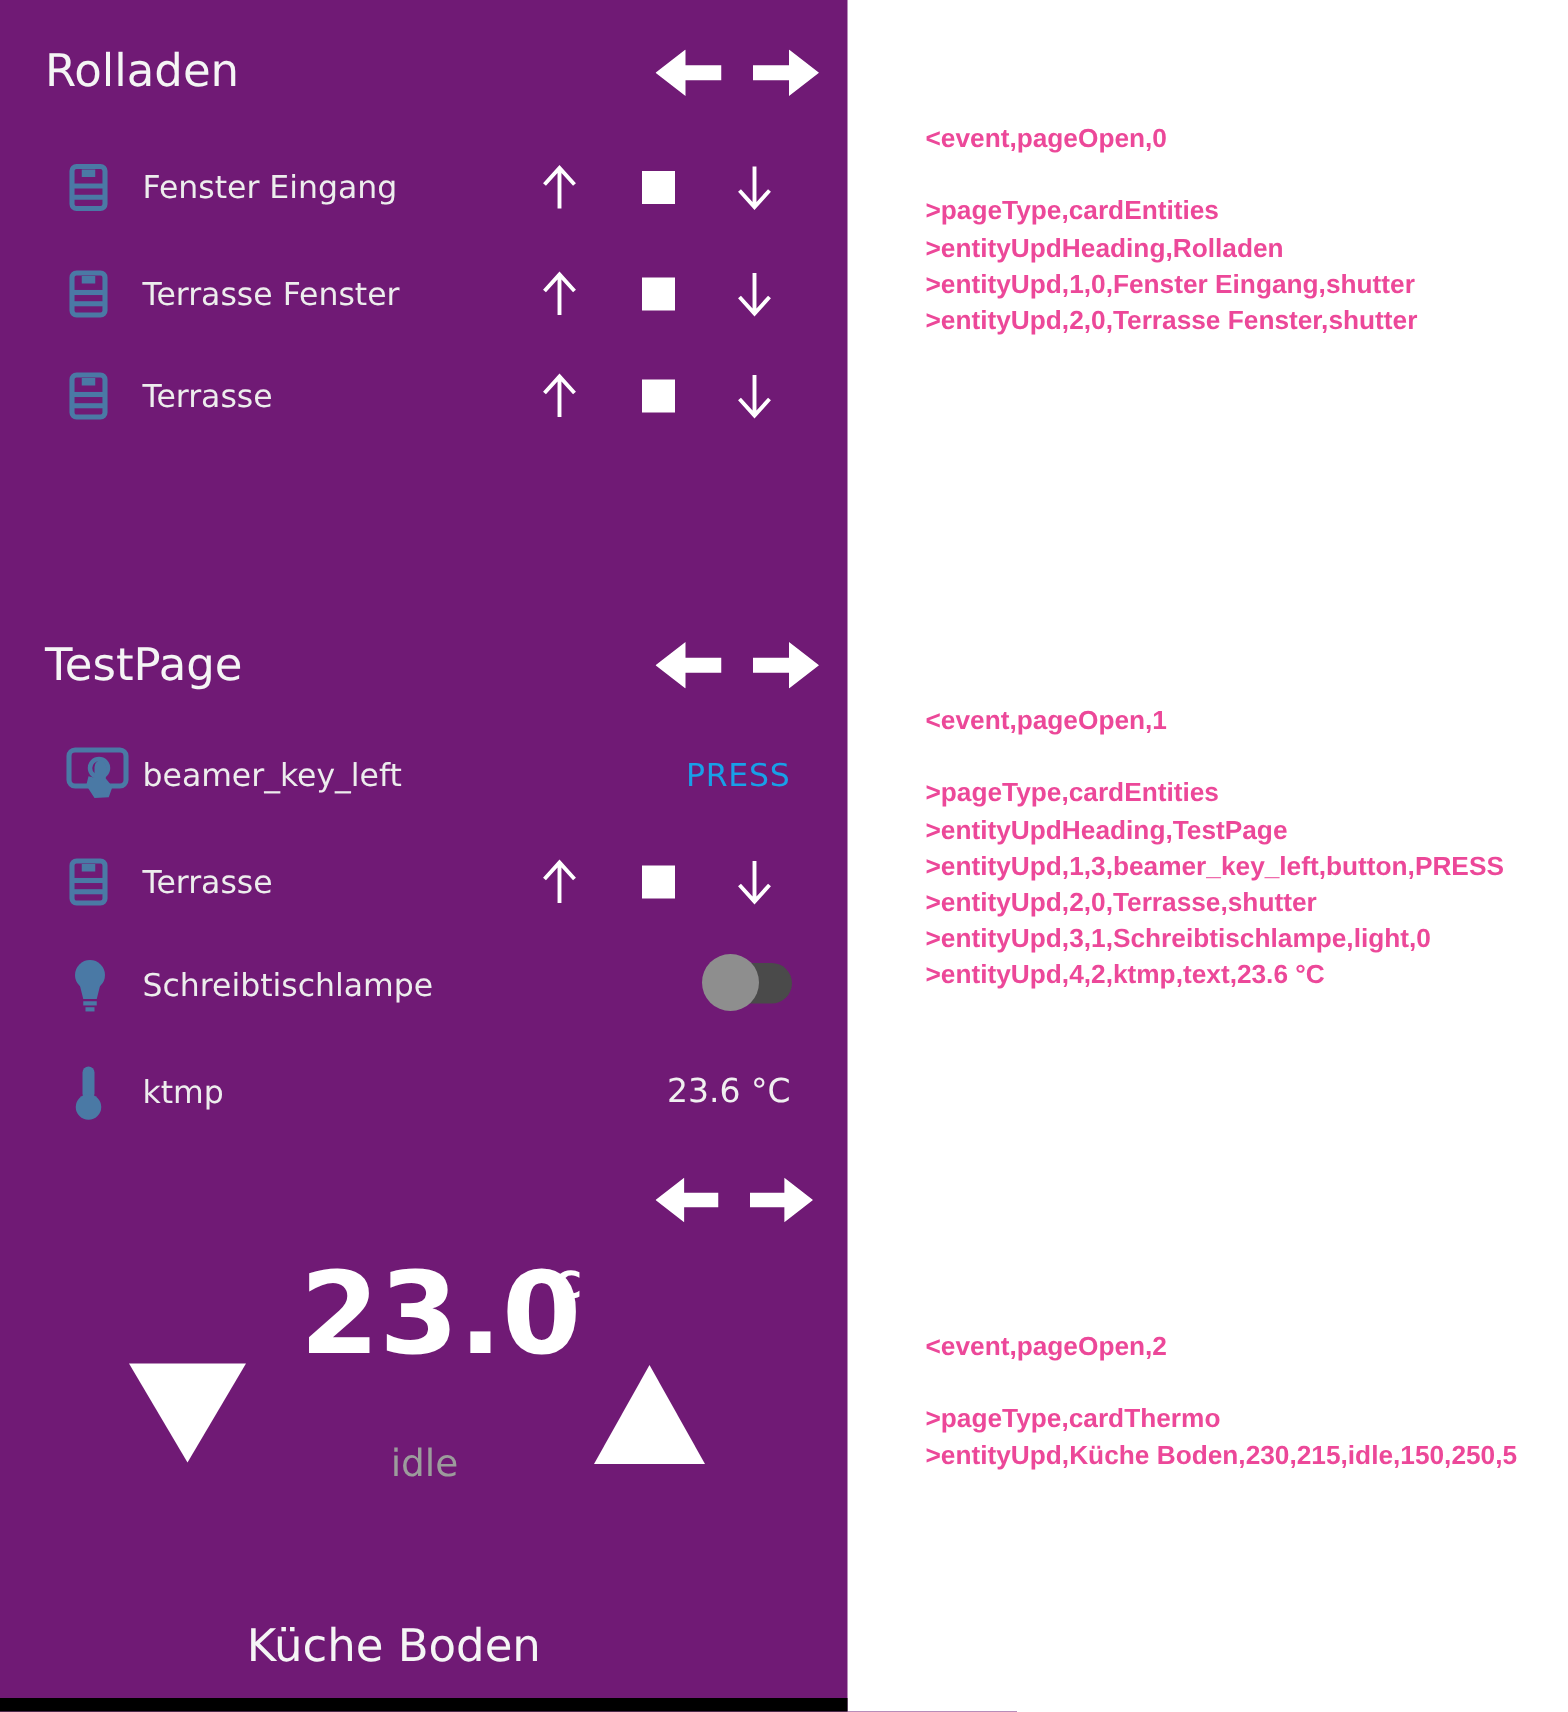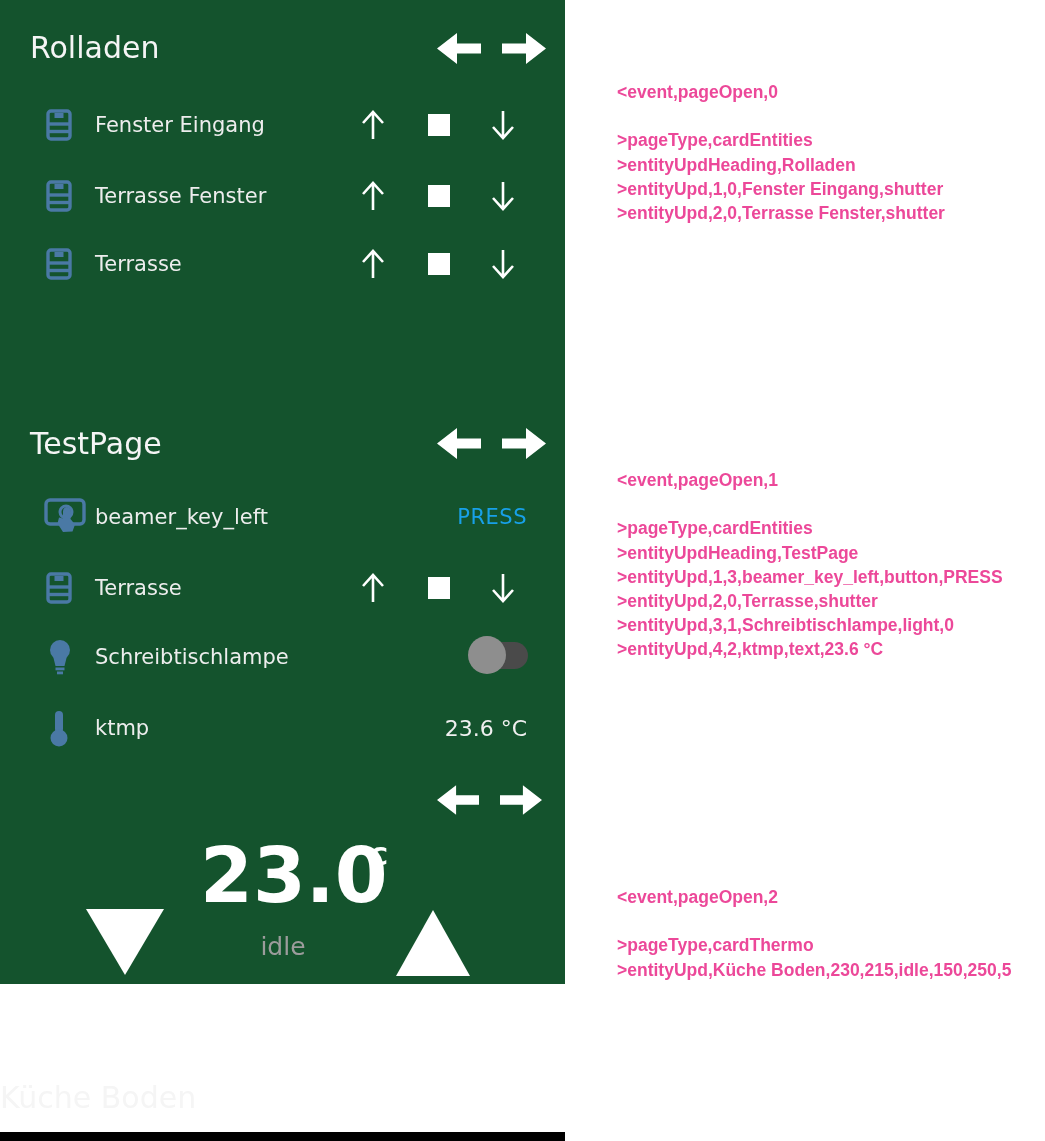--- a/index.html
+++ b/index.html
@@ -1,21 +1,21 @@
 <!DOCTYPE html>
 <html><head>
 <meta charset="utf-8">
 <style>
   html,body{margin:0;padding:0;}
   body{
     width:1045px;height:1141px;position:relative;background:#ffffff;
     font-family:"DejaVu Sans",sans-serif;overflow:hidden;
   }
   
-  .panel{position:absolute;left:0;top:0;width:565px;height:984px;background:#14532d;}
+  .panel{position:absolute;left:0;top:0;width:565px;height:1141px;background:#701a75;}
   .bottom-strip{position:absolute;left:0;top:1132px;width:565px;height:9px;background:#000000;}
   .card-title{position:absolute;left:30px;color:#f5f5f5;font-size:30px;font-weight:400;white-space:nowrap;}
   .nav{position:absolute;left:437px;display:flex;gap:21px;}
   .nav svg{display:block;}
   .row{position:absolute;left:0;width:565px;height:70px;}
   .row-icon{position:absolute;top:50%;transform:translateY(-50%);}
   .row-label{position:absolute;left:95px;top:50%;transform:translateY(-50%);
              color:#ededed;font-size:21px;white-space:nowrap;}
   .ctl{position:absolute;top:50%;transform:translateY(-50%);cursor:pointer;}
   .ctl-up{left:359px;} .ctl-stop{left:428px;} .ctl-down{left:489px;}
@@ -27,22 +27,22 @@
   .toggle{position:absolute;left:468px;top:12px;width:60px;height:42px;cursor:pointer;}
   .toggle-track{position:absolute;left:4px;top:8px;width:56px;height:27px;border-radius:14px;background:#4a4a4a;}
   .toggle-knob{position:absolute;left:0;top:2px;width:38px;height:38px;border-radius:50%;background:#8e8e8e;}
   
   .temp-current{position:absolute;left:200px;top:838px;color:#ffffff;font-size:76px;font-weight:bold;line-height:1;}
   .temp-unit{position:absolute;left:357px;top:842px;color:#ffffff;font-size:25px;font-weight:bold;}
   .tri{position:absolute;width:0;height:0;cursor:pointer;}
   .tri-down{left:86px;top:909px;border-left:39px solid transparent;border-right:39px solid transparent;border-top:66px solid #ffffff;}
   .tri-up{left:396px;top:910px;border-left:37px solid transparent;border-right:37px solid transparent;border-bottom:66px solid #ffffff;}
   .temp-target{position:absolute;left:183px;top:942px;width:200px;text-align:center;color:#ababab;font-size:25px;}
-  .thermo-state{position:absolute;left:183px;top:932px;width:200px;text-align:center;color:#9c9c9c;font-size:25px;}
-  .thermo-title{position:absolute;left:0;top:1080px;width:525px;color:#f5f5f5;font-size:30px;}
+  .thermo-state{position:absolute;left:183px;top:961px;width:200px;text-align:center;color:#9c9c9c;font-size:25px;}
+  .thermo-title{position:absolute;left:0;top:1080px;width:525px;text-align:center;color:#f5f5f5;font-size:30px;}
   
   .code-block{position:absolute;left:617px;color:#ec4899;
               font-family:"Liberation Sans",sans-serif;font-weight:bold;font-size:17.5px;}
   .pline{line-height:24.2px;min-height:24.2px;white-space:pre;}
 </style>
 </head>
 <body>
 
 <div class="panel">
 

